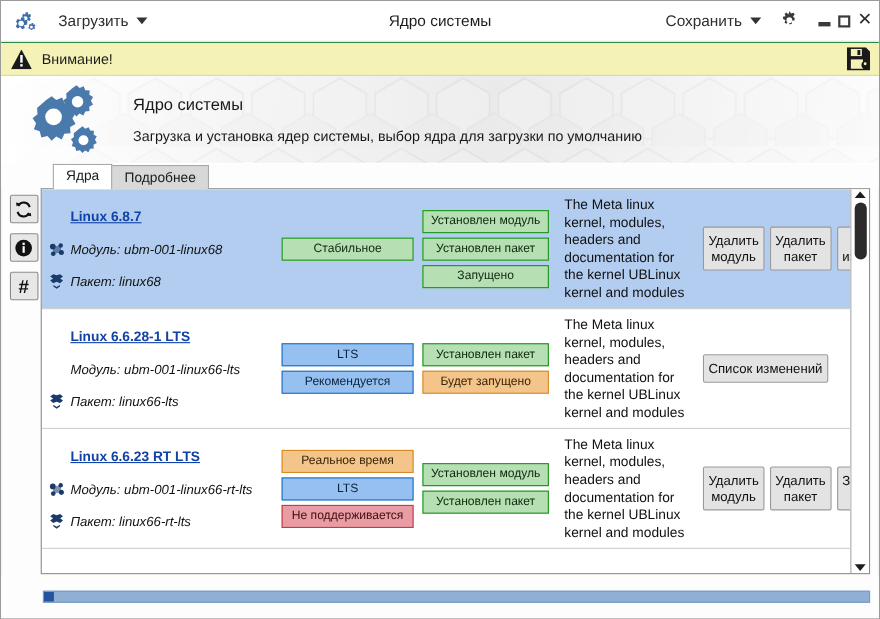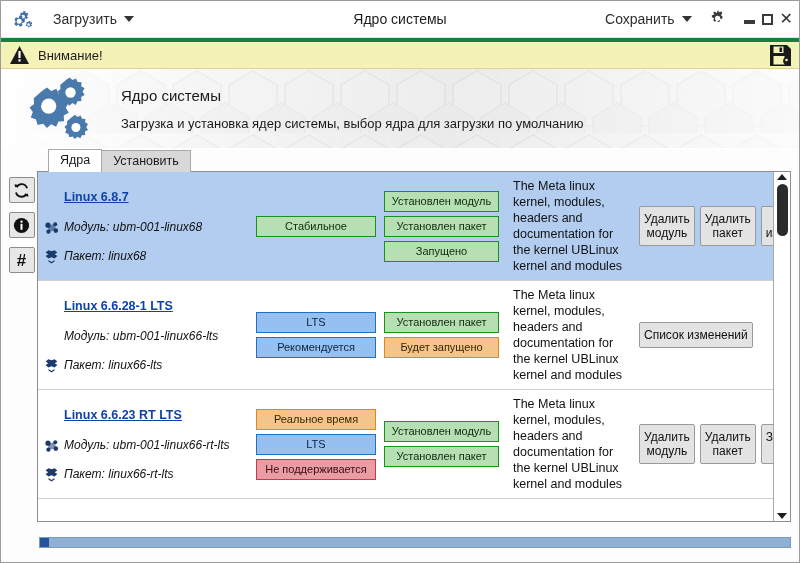--- a/index.html
+++ b/index.html
@@ -47,21 +47,21 @@
   .gear-single { width: 18px; height: 18px; }
   .wctrl { display: flex; align-items: center; gap: 7px; margin-left: 4px; }
   .wc-min { width: 11px; height: 4px; background: #3a3a3a; margin-top: 5px;}
   .wc-max { width: 11px; height: 11px; border: 2px solid #3a3a3a; }
   .wc-close { font-size: 16px; color: #2e2e2e; line-height: 1; font-weight: 400; }
 
   
   .warnbar {
     height: 31px; flex: 0 0 31px;
     background: #f5f2b8;
-    border-top: 4px solid #15803d;
+    border-top: 1px solid #15803d;
     border-bottom: 1px solid #d9d59a;
     display: flex; align-items: center; padding: 0 8px 0 9px; gap: 9px;
   }
   .warn-tri { width: 19px; height: 18px; position: relative; }
   .warn-text { font-size: 13px; color: #1c1c1c; }
   .save-icon { margin-left: auto; width: 21px; height: 21px; }
 
   
   .banner {
     height: 80px; flex: 0 0 80px;
@@ -287,21 +287,21 @@
       <div class="banner-title">Ядро системы</div>
       <div class="banner-sub">Загрузка и установка ядер системы, выбор ядра для загрузки по умолчанию</div>
     </div>
   </div>
 
   <div class="tabstrip">
     <div class="tab active">
       <span>Ядра</span>
     </div>
     <div class="tab">
-      <span>Установить</span>
+      <span>Подробнее</span>
     </div>
   </div>
 
   <div class="bodyarea">
 
     <div class="sidetools">
       <div class="stool">
         <span>
           <svg width="17" height="17" viewBox="0 0 17 17">
             <path fill="none" stroke="#111" stroke-width="1.9" d="M14 6.3A5.6 5.6 0 0 0 3.6 5.2"></path>

